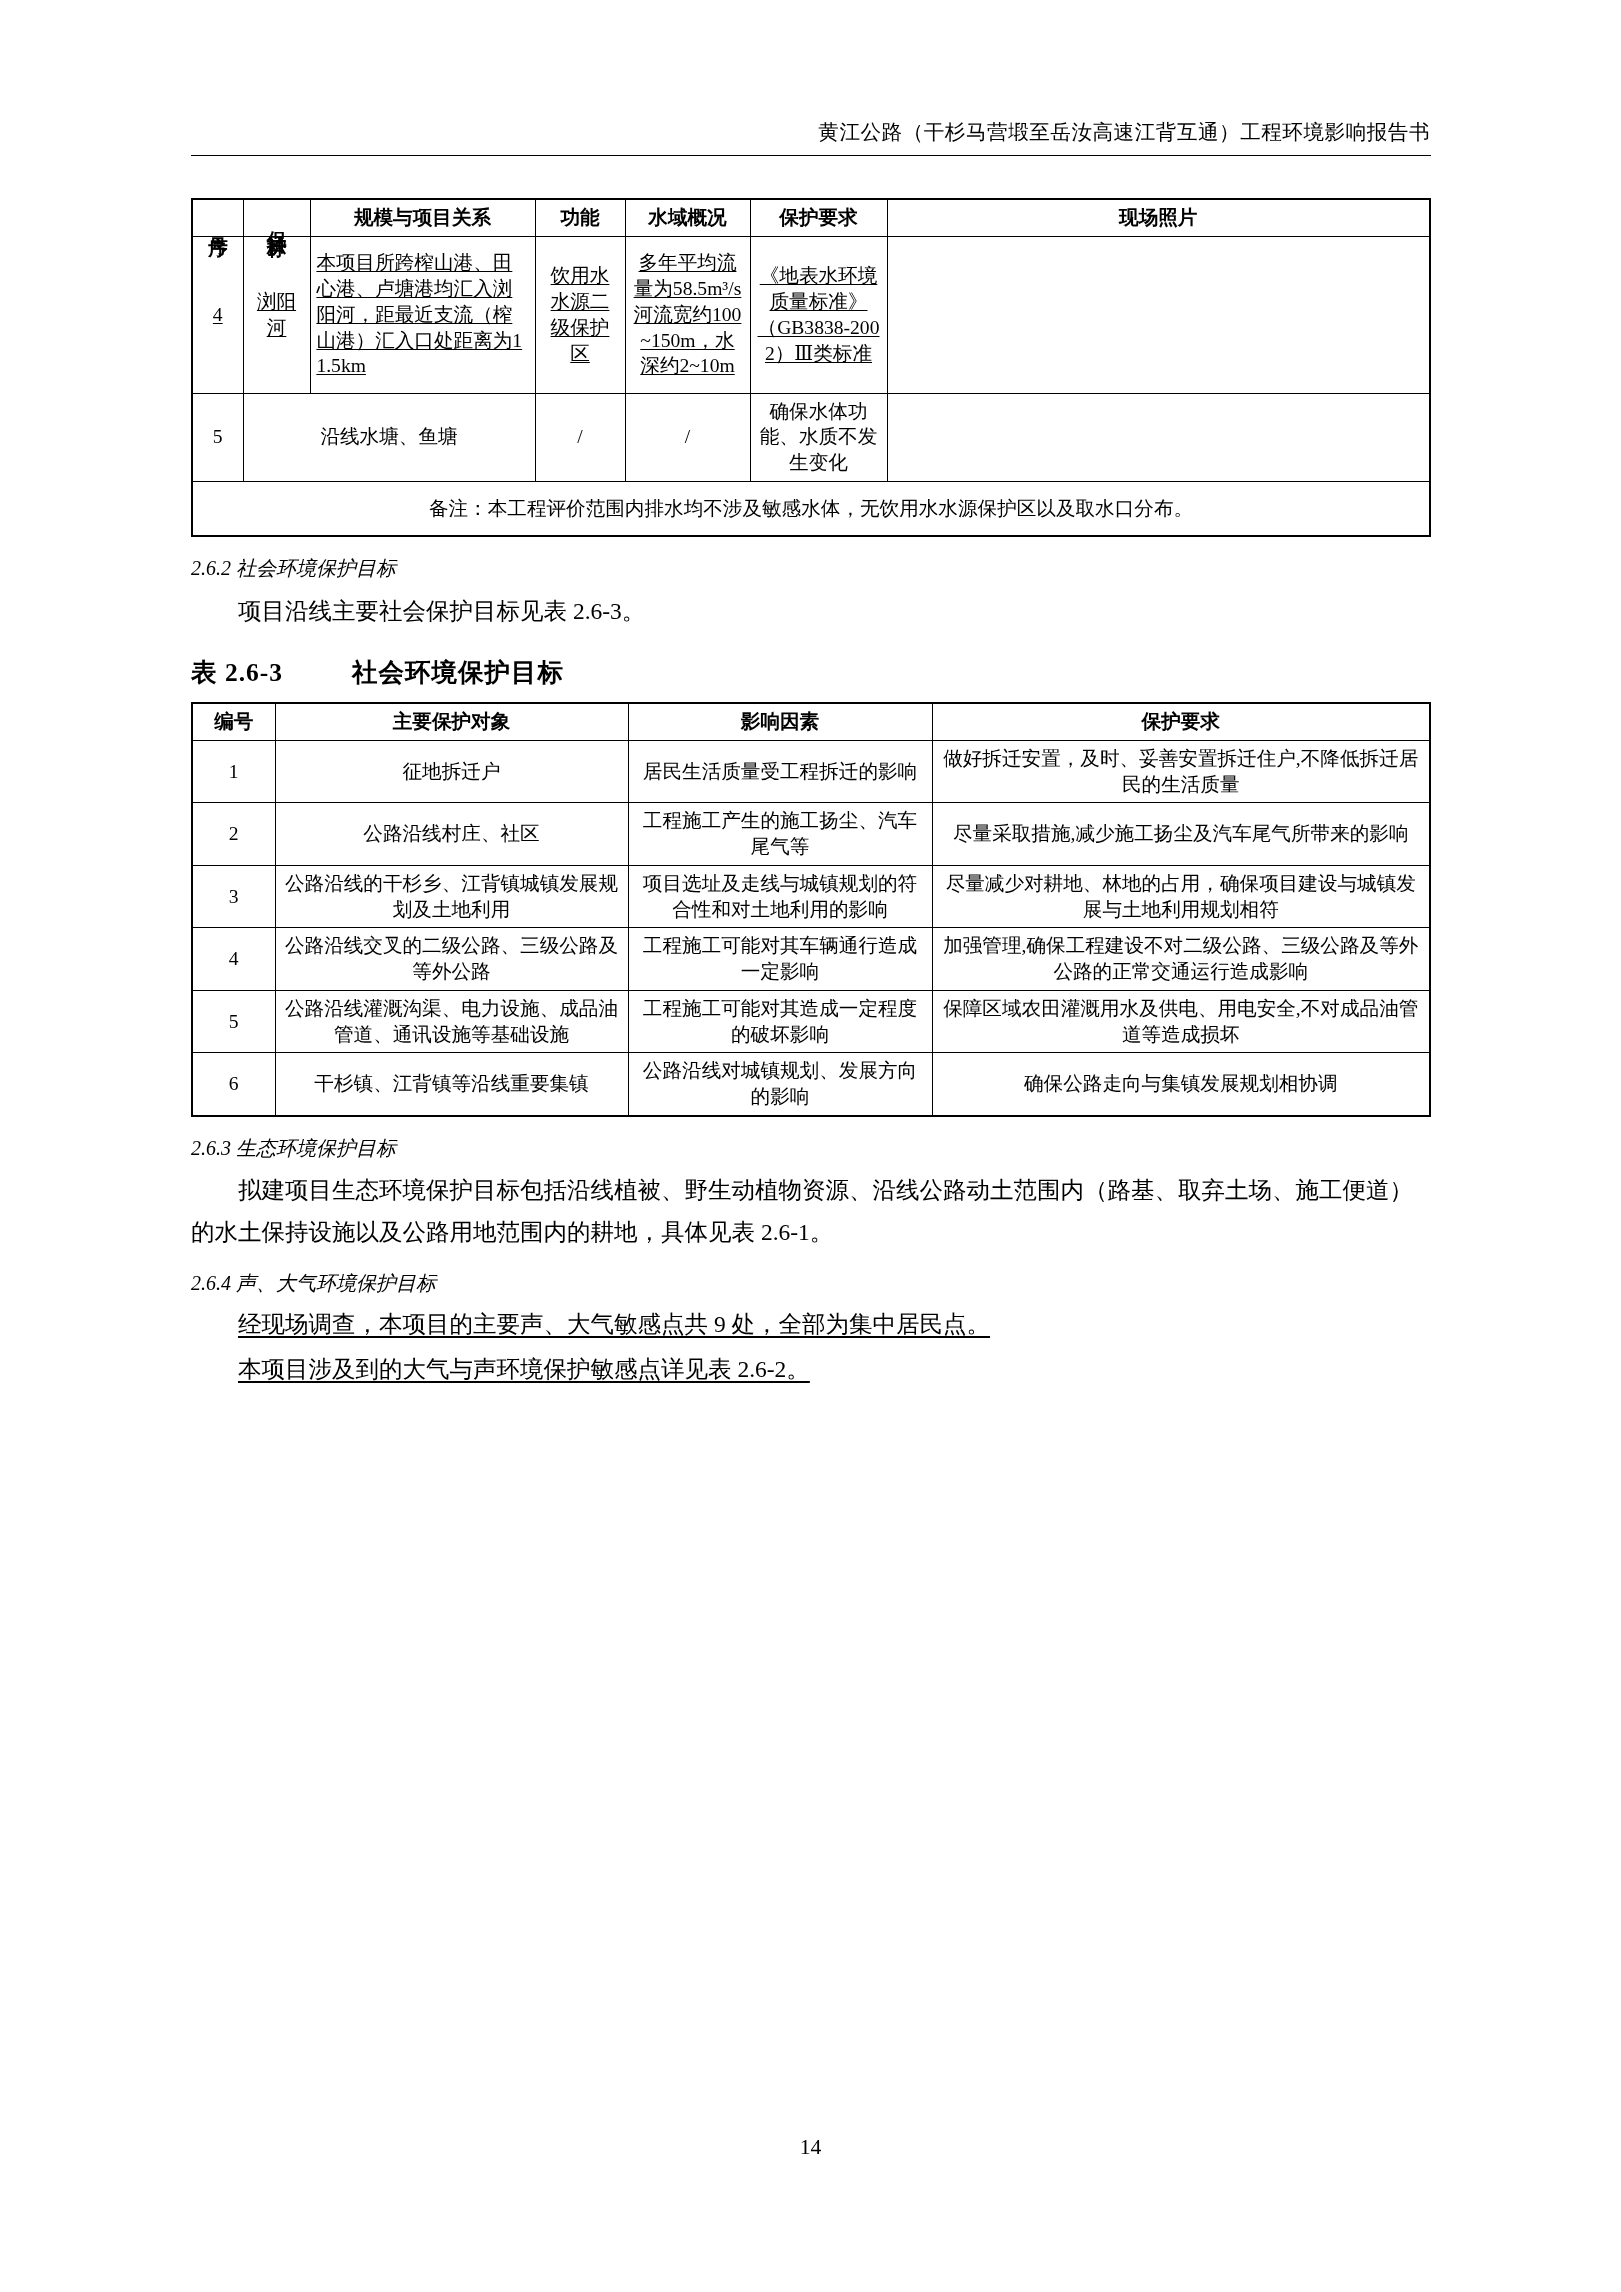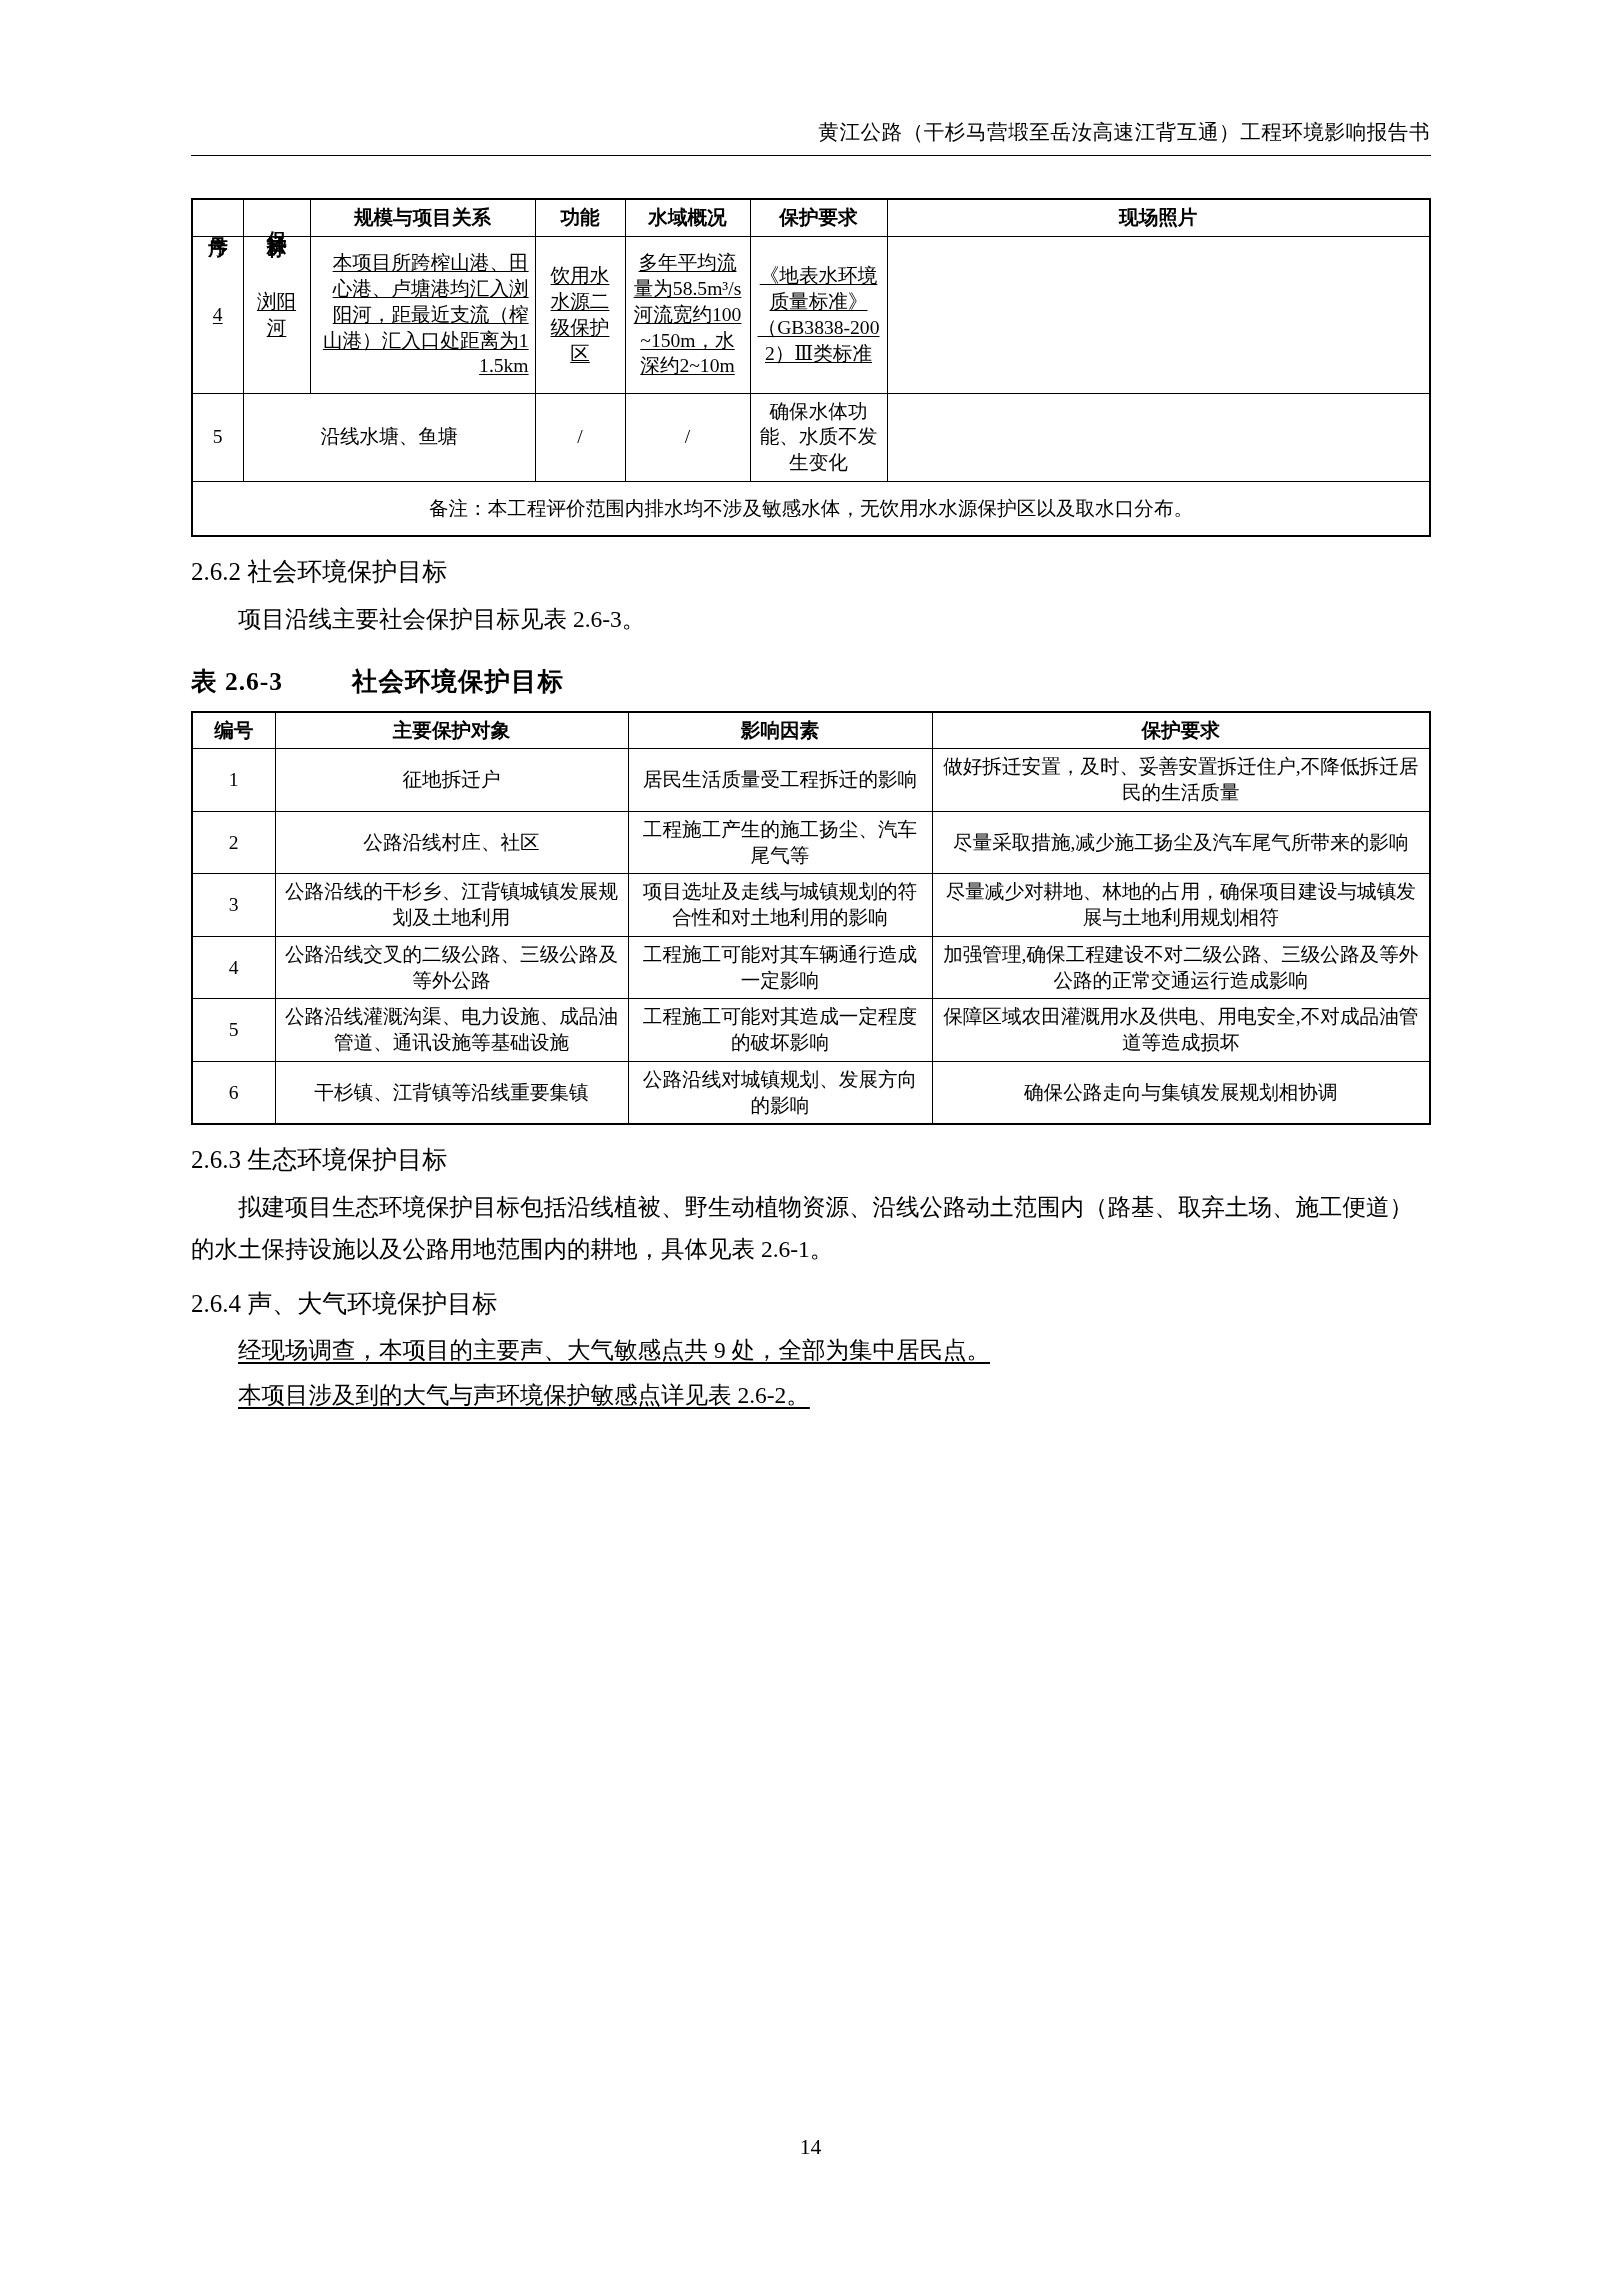--- a/index.html
+++ b/index.html
@@ -71,23 +71,24 @@
   .cell-u {
     text-decoration: underline;
     text-underline-offset: 2px;
   }
   .note-row td {
     text-align: center !important;
     font-size: 19.6px;
     padding: 13.7px 7.8px !important;
   }
   .sec-title {
-    font-size: 25px;
+    font-size: 20px;
     margin: 13.7px 0 0 0;
     line-height: 1.7;
+    font-style: italic;
   }
   .para {
     font-size: 23.5px;
     line-height: 1.75;
     text-indent: 2em;
     margin: 5.9px 0 0 0;
   }
   .para-u {
     font-size: 23.5px;
     line-height: 1.75;
@@ -149,21 +150,21 @@
           <th>功能</th>
           <th>水域概况</th>
           <th>保护要求</th>
           <th>现场照片</th>
         </tr>
       </thead>
       <tbody>
         <tr style="height:157px">
           <td class="cell-u">4</td>
           <td class="cell-u">浏阳河</td>
-          <td class="cell-u" style="text-align:right">本项目所跨榨山港、田心港、卢塘港均汇入浏阳河，距最近支流（榨山港）汇入口处距离为11.5km</td>
+          <td class="cell-u" style="text-align:left">本项目所跨榨山港、田心港、卢塘港均汇入浏阳河，距最近支流（榨山港）汇入口处距离为11.5km</td>
           <td class="cell-u">饮用水水源二级保护区</td>
           <td class="cell-u">多年平均流量为58.5m³/s河流宽约100~150m，水深约2~10m</td>
           <td class="cell-u">《地表水环境质量标准》（GB3838-2002）Ⅲ类标准</td>
           <td></td>
         </tr>
         <tr style="height:86px">
           <td>5</td>
           <td colspan="2">沿线水塘、鱼塘</td>
           <td>/</td>
           <td>/</td>

